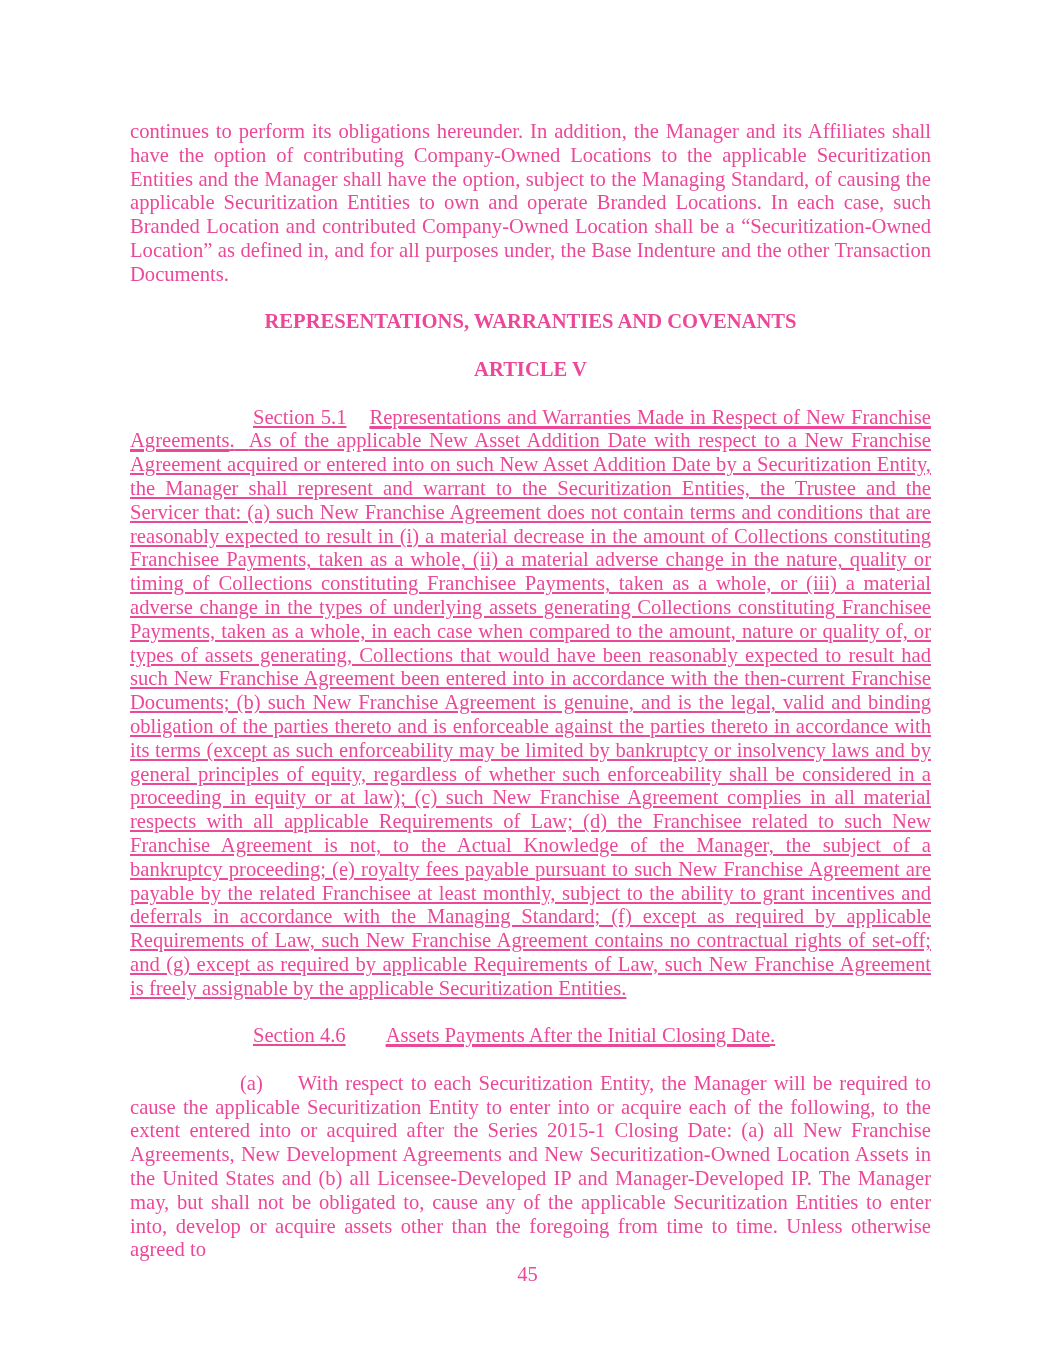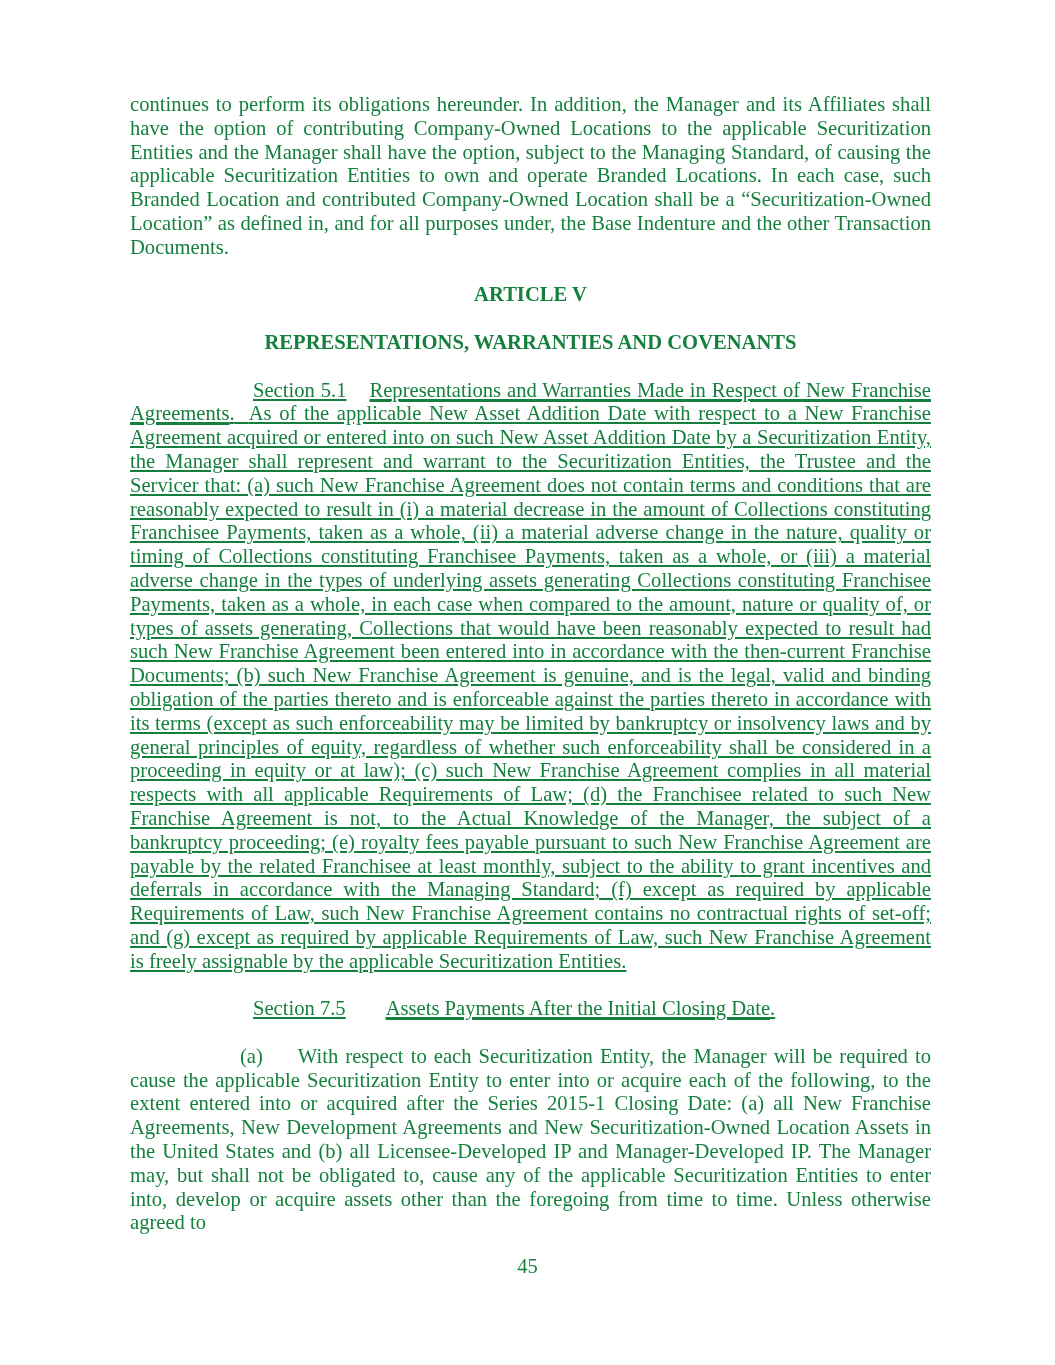--- a/index.html
+++ b/index.html
@@ -5,26 +5,26 @@
   html, body {
     margin: 0;
     padding: 0;
     background: #ffffff;
   }
   .page {
     position: relative;
     width: 1055px;
     height: 1365px;
     background: #ffffff;
-    color: #15803d;
+    color: #ec4899;
     font-family: "Liberation Serif", "DejaVu Serif", serif;
     font-size: 20.6px;
     line-height: 23.8px;
     box-sizing: border-box;
-    padding: 93px 124px 0 130px;
+    padding: 120px 124px 0 130px;
     overflow: hidden;
   }
   .par {
     margin: 0;
     text-align: justify;
     text-justify: inter-word;
   }
   .par + .par, .heading + .par, .par + .heading, .heading + .heading {
     margin-top: 23.8px;
   }
@@ -44,35 +44,35 @@
     text-underline-offset: 3px;
     text-decoration-thickness: 1.5px;
   }
   .single-line { text-align: left; }
   .page-number {
     position: absolute;
     left: 0;
     right: 0;
     top: 1255px;
     text-align: center;
-    margin: 0;
+    margin: 8px;
   }
 </style>
 </head>
 <body>
 
 <div class="page">
 
   <p class="par">continues to perform its obligations hereunder. In addition, the Manager and its Affiliates shall have the option of contributing Company-Owned Locations to the applicable Securitization Entities and the Manager shall have the option, subject to the Managing Standard, of causing the applicable Securitization Entities to own and operate Branded Locations. In each case, such Branded Location and contributed Company-Owned Location shall be a “Securitization-Owned Location” as defined in, and for all purposes under, the Base Indenture and the other Transaction Documents.</p>
 
+  <p class="heading">REPRESENTATIONS, WARRANTIES AND COVENANTS</p>
+
   <p class="heading">ARTICLE V</p>
-
-  <p class="heading">REPRESENTATIONS, WARRANTIES AND COVENANTS</p>
 
   <p class="par indent-section"><span>Section 5.1</span><span class="tab1"></span><span class="u">Representations and Warranties Made in Respect of New Franchise Agreements</span><span>.</span>&nbsp; <span>As of the applicable New Asset Addition Date with respect to a New Franchise Agreement acquired or entered into on such New Asset Addition Date by a Securitization Entity, the Manager shall represent and warrant to the Securitization Entities, the Trustee and the Servicer that:  (a) such New Franchise Agreement does not contain terms and conditions that are reasonably expected to result in (i) a material decrease in the amount of Collections constituting Franchisee Payments, taken as a whole, (ii) a material adverse change in the nature, quality or timing of Collections constituting Franchisee Payments, taken as a whole, or (iii) a material adverse change in the types of underlying assets generating Collections constituting Franchisee Payments, taken as a whole, in each case when compared to the amount, nature or quality of, or types of assets generating, Collections that would have been reasonably expected to result had such New Franchise Agreement been entered into in accordance with the then-current Franchise Documents; (b) such New Franchise Agreement is genuine, and is the legal, valid and binding obligation of the parties thereto and is enforceable against the parties thereto in accordance with its terms (except as such enforceability may be limited by bankruptcy or insolvency laws and by general principles of equity, regardless of whether such enforceability shall be considered in a proceeding in equity or at law); (c) such New Franchise Agreement complies in all material respects with all applicable Requirements of Law; (d) the Franchisee related to such New Franchise Agreement is not, to the Actual Knowledge of the Manager, the subject of a bankruptcy proceeding; (e) royalty fees payable pursuant to such New Franchise Agreement are payable by the related Franchisee at least monthly, subject to the ability to grant incentives and deferrals in accordance with the Managing Standard; (f) except as required by applicable Requirements of Law, such New Franchise Agreement contains no contractual rights of set-off; and (g) except as required by applicable Requirements of Law, such New Franchise Agreement is freely assignable by the applicable Securitization Entities.</span></p>
 
-  <p class="par indent-section single-line"><span>Section 7.5</span><span class="tab2"></span><span class="u">Assets Payments After the Initial Closing Date</span><span>.</span></p>
+  <p class="par indent-section single-line"><span>Section 4.6</span><span class="tab2"></span><span class="u">Assets Payments After the Initial Closing Date</span><span>.</span></p>
 
   <p class="par indent-sub"><span>(a)</span><span class="tab3"></span><span>With respect to each Securitization Entity, the Manager will be required to cause the applicable Securitization Entity to enter into or acquire each of the following, to the extent entered into or acquired after the Series 2015-1 Closing Date: (a) all New Franchise Agreements, New Development Agreements and New Securitization-Owned Location Assets in the United States and (b) all Licensee-Developed IP and Manager-Developed IP.  The Manager may, but shall not be obligated to, cause any of the applicable Securitization Entities to enter into, develop or acquire assets other than the foregoing from time to time.  Unless otherwise agreed to</span></p>
 
   <p class="page-number">45</p>
 
 </div>
 
 </body></html>

